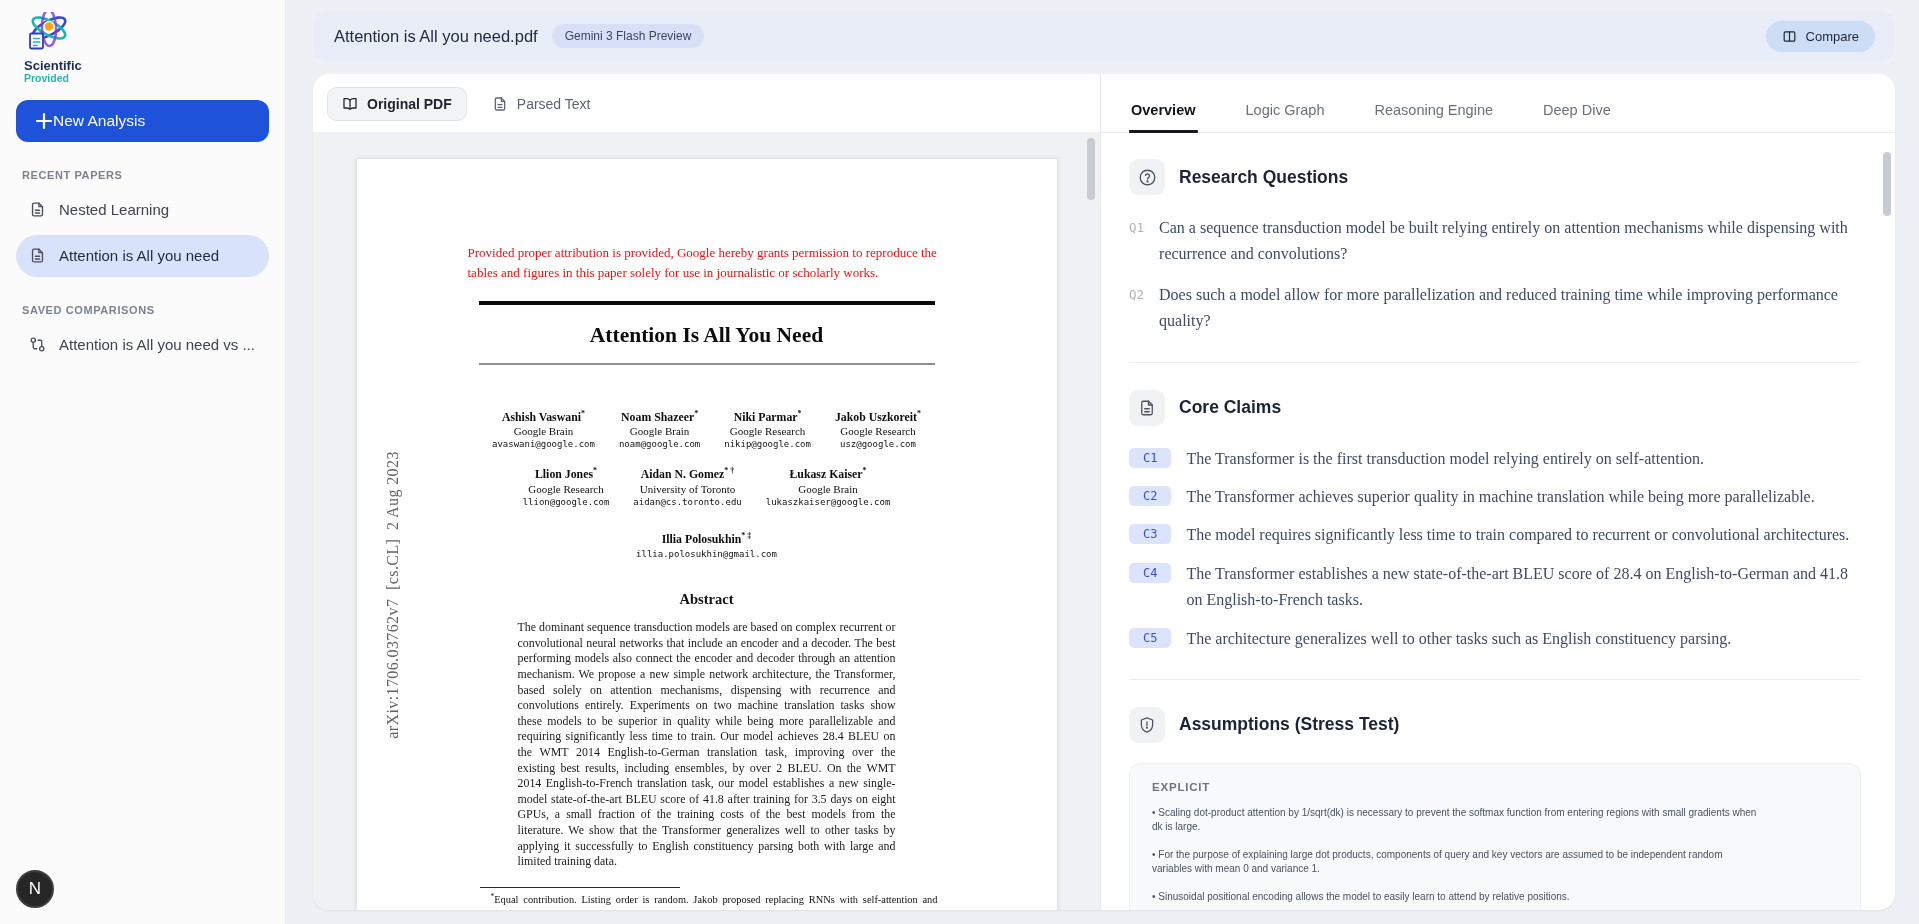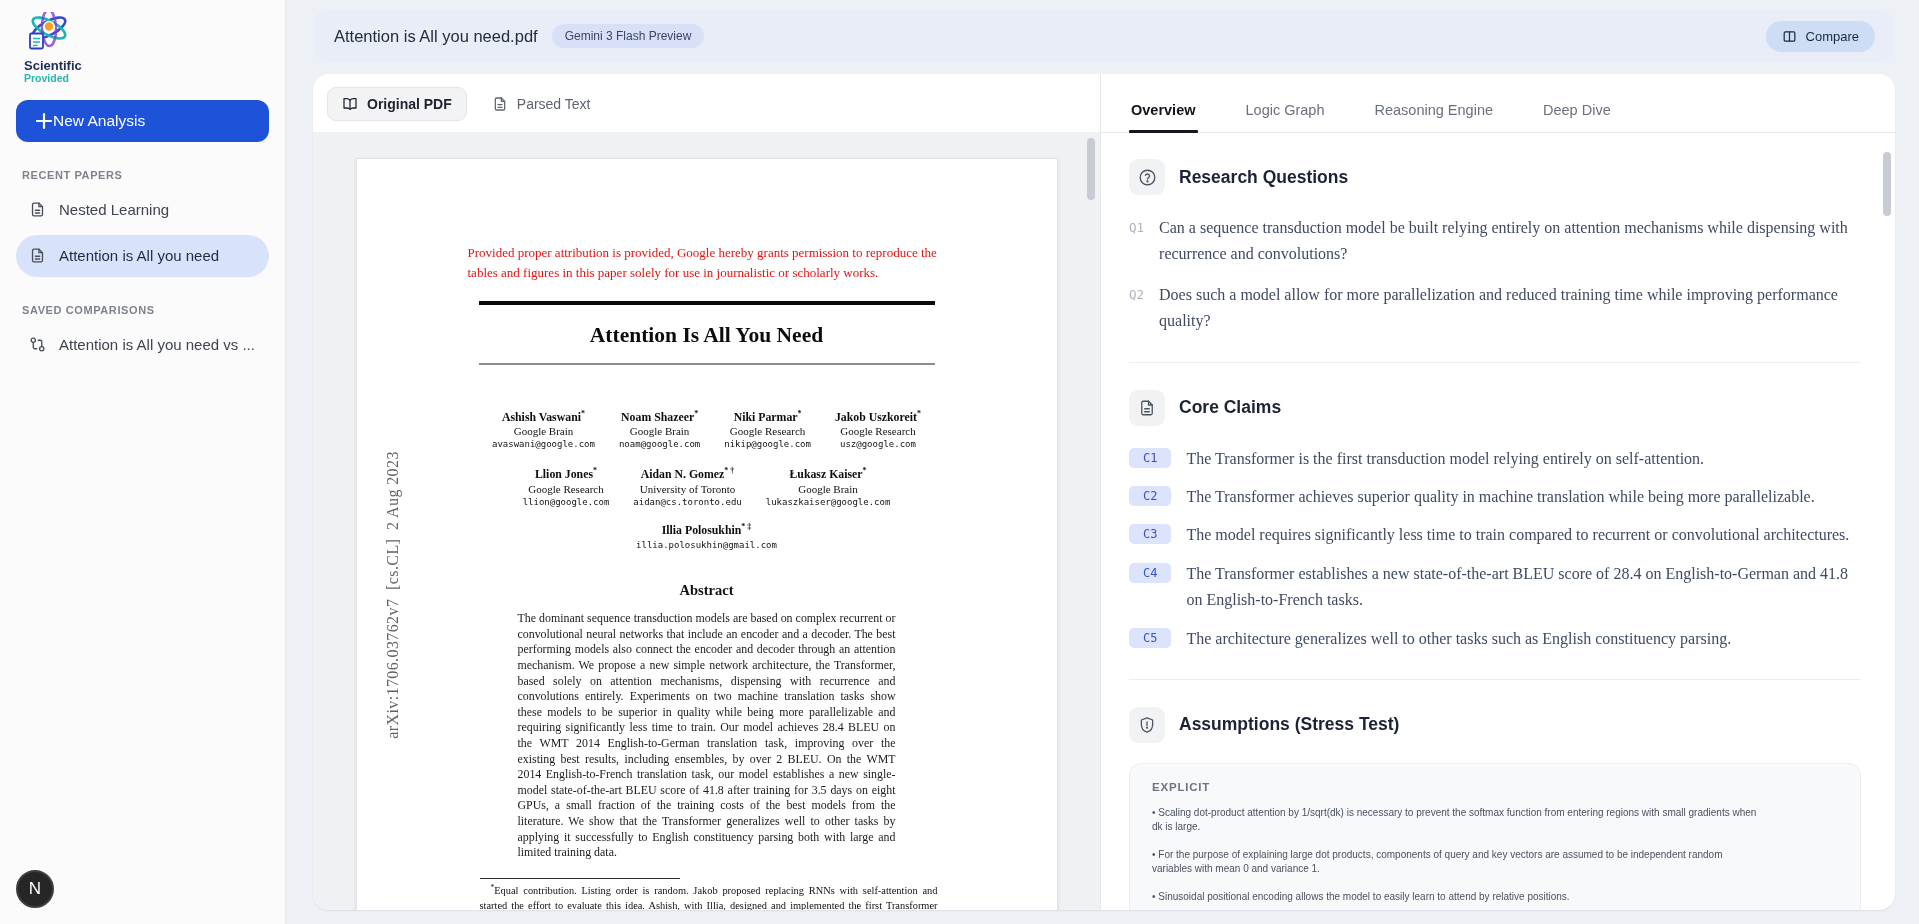--- a/index.html
+++ b/index.html
@@ -93,21 +93,21 @@
     border:1px solid #e2e3e7; box-shadow:0 1px 4px rgba(0,0,0,.09);
     position:relative; font-family:"Liberation Serif", serif; color:#111;
   }
   .license { margin:84px auto 0; width:478px; text-align:left; color:#e41313; font-size:13px; line-height:1.5; }
   .rule-thick { width:456px; height:4px; background:#0a0a0a; margin:19px auto 0; }
   .paper-title { margin:18px 0 0; text-align:center; font-size:21.5px; font-weight:700; color:#0c0c0c; }
   .rule-thin { width:456px; height:1.5px; background:#8d8d8d; margin:15px auto 0; }
   .authors-row { display:flex; justify-content:center; gap:24px; }
   .authors-row.r1 { margin-top:44px; }
   .authors-row.r2 { margin-top:17px; }
-  .authors-row.r3 { margin-top:15px; }
+  .authors-row.r3 { margin-top:24px; }
   .author { text-align:center; }
   .a-name { font-size:11.8px; font-weight:700; color:#0e0e0e; white-space:nowrap; }
   .a-name sup { font-size:8px; }
   .a-affil { font-size:11px; margin-top:1px; }
   .a-affil:empty { display:none; }
   .a-email { font-family:"DejaVu Sans Mono", monospace; font-size:9px; margin-top:2px; color:#101010; white-space:nowrap; }
   .abstract-title { text-align:center; font-weight:700; font-size:14.5px; margin-top:32px; }
   .abstract { width:378px; margin:12px auto 0; font-size:11.9px; line-height:1.31; text-align:justify; color:#1b1b1b; }
   .footnote-rule { width:200px; height:1px; background:#2a2a2a; margin:17px 0 4px 123px; }
   .footnote { width:458px; margin:0 0 0 123px; font-size:10.4px; line-height:1.38; color:#101010; text-align:justify; text-indent:11px; }

